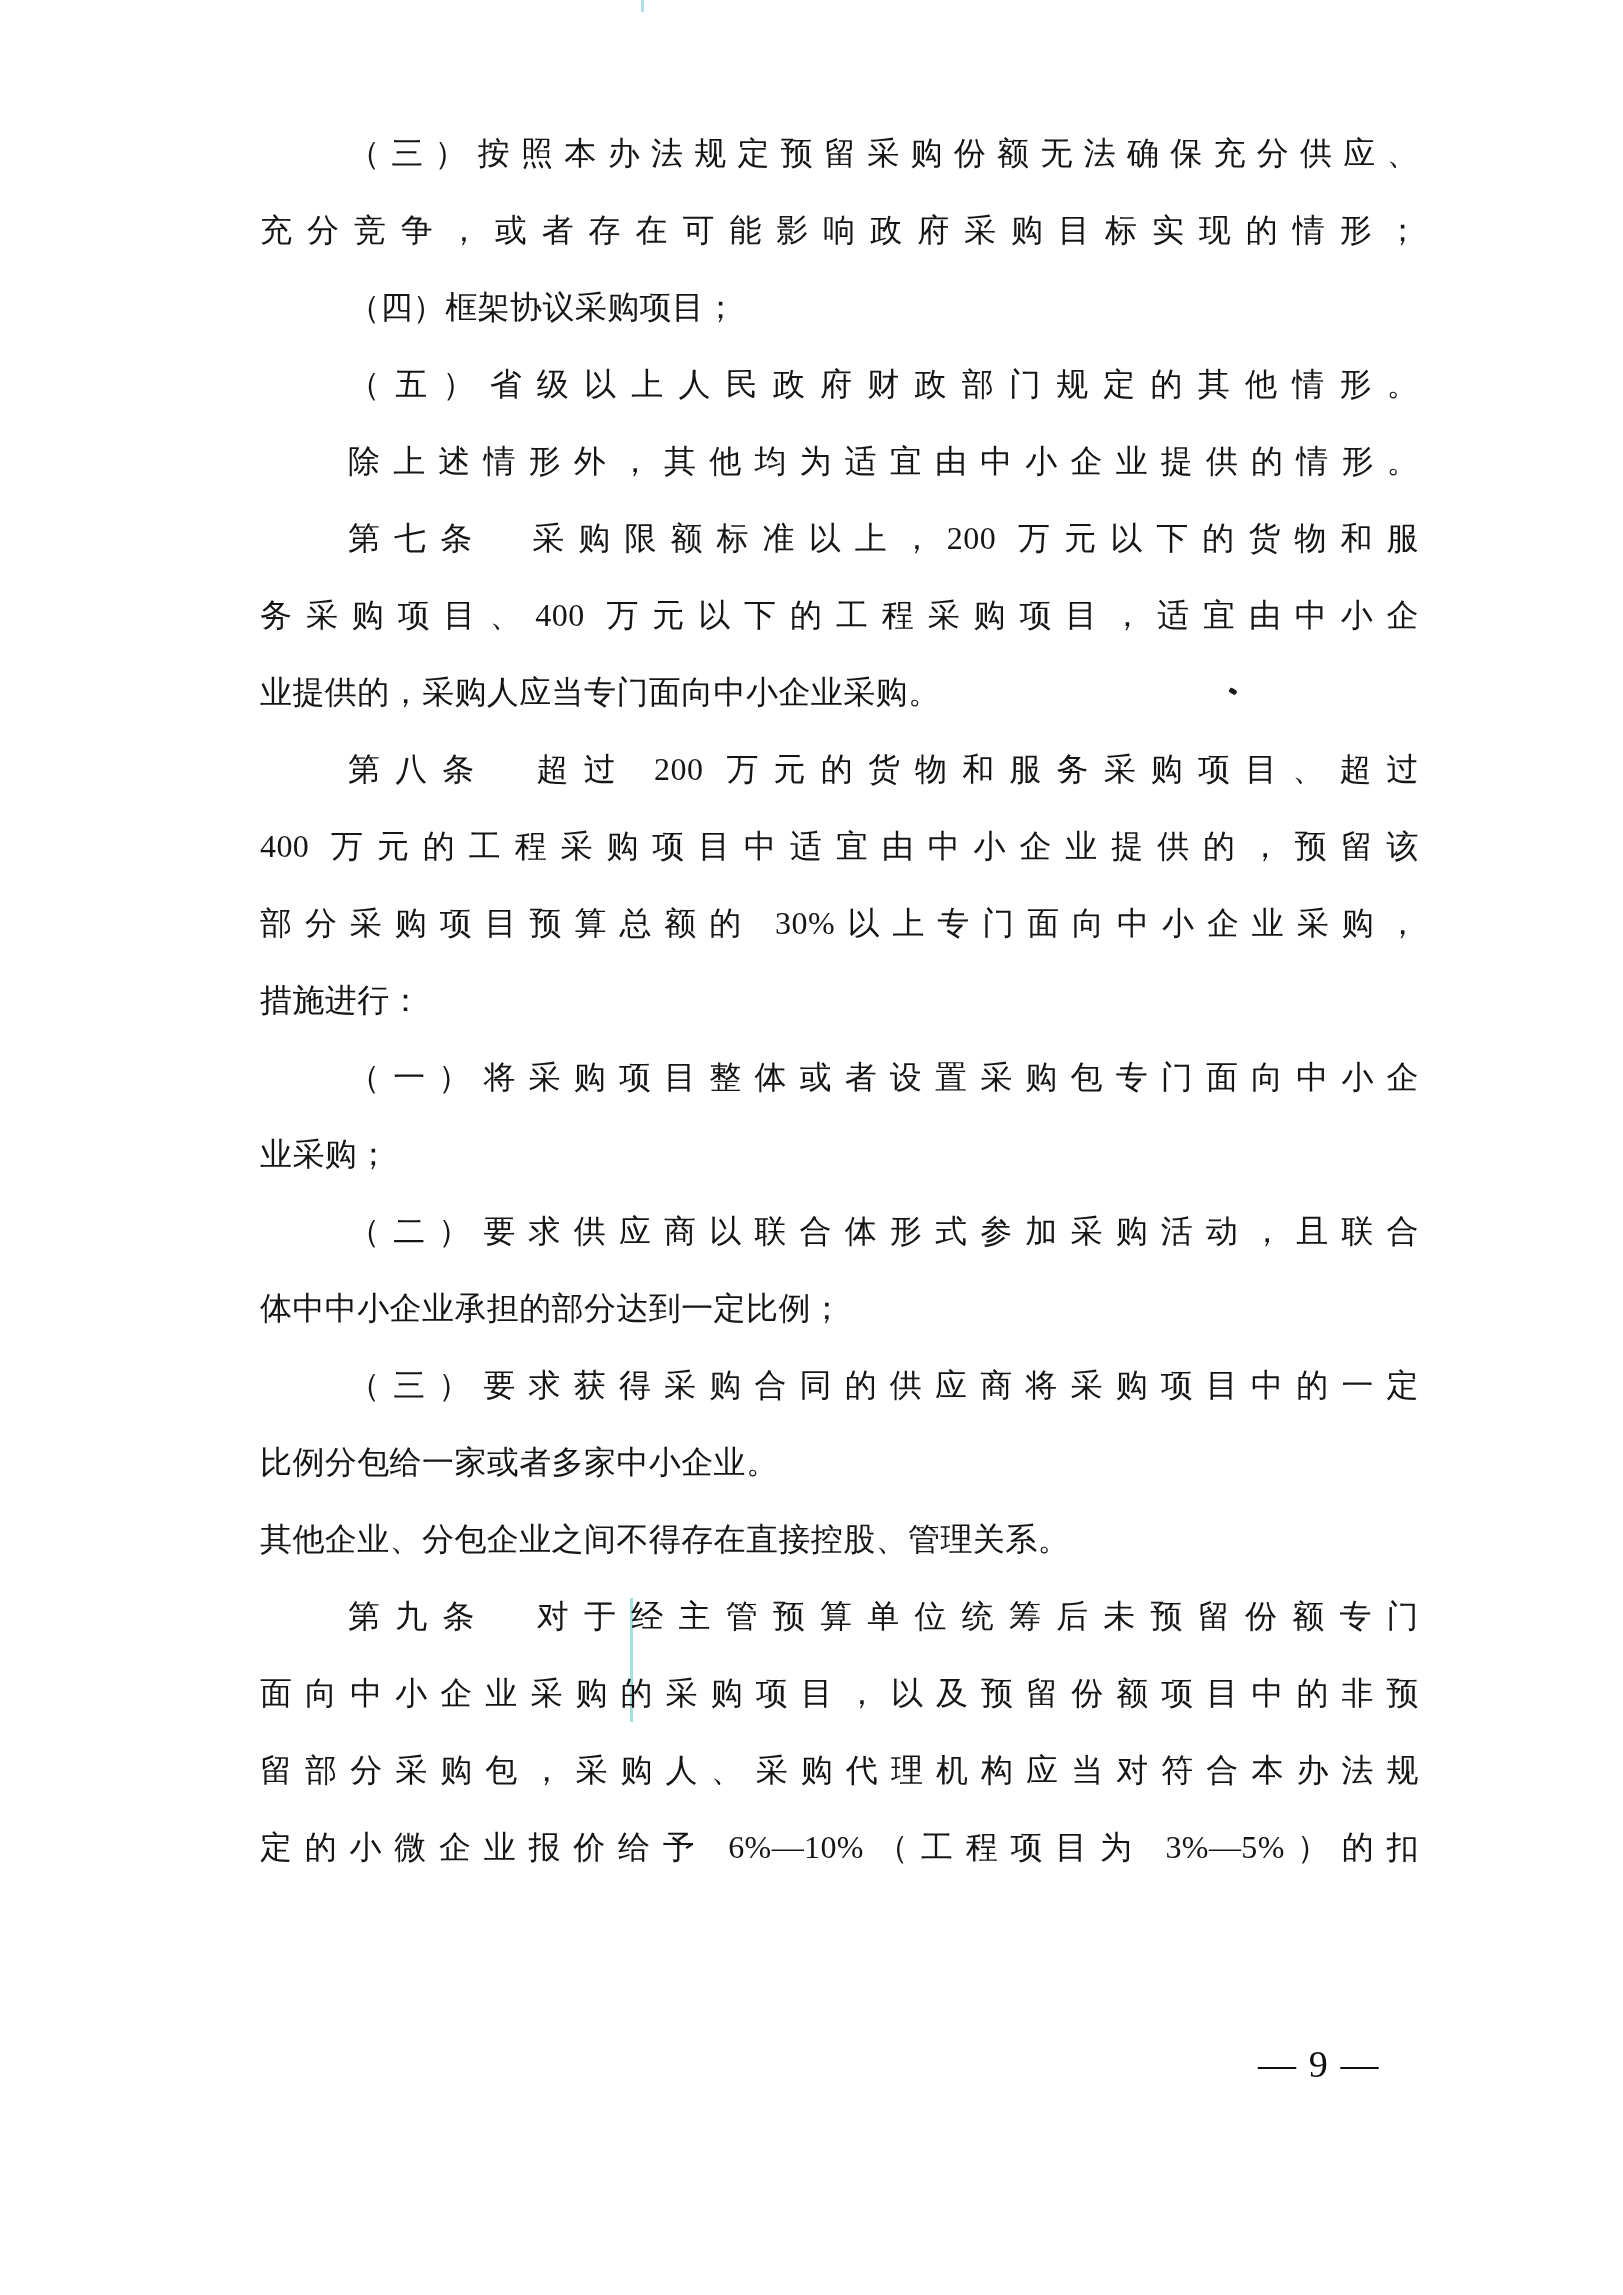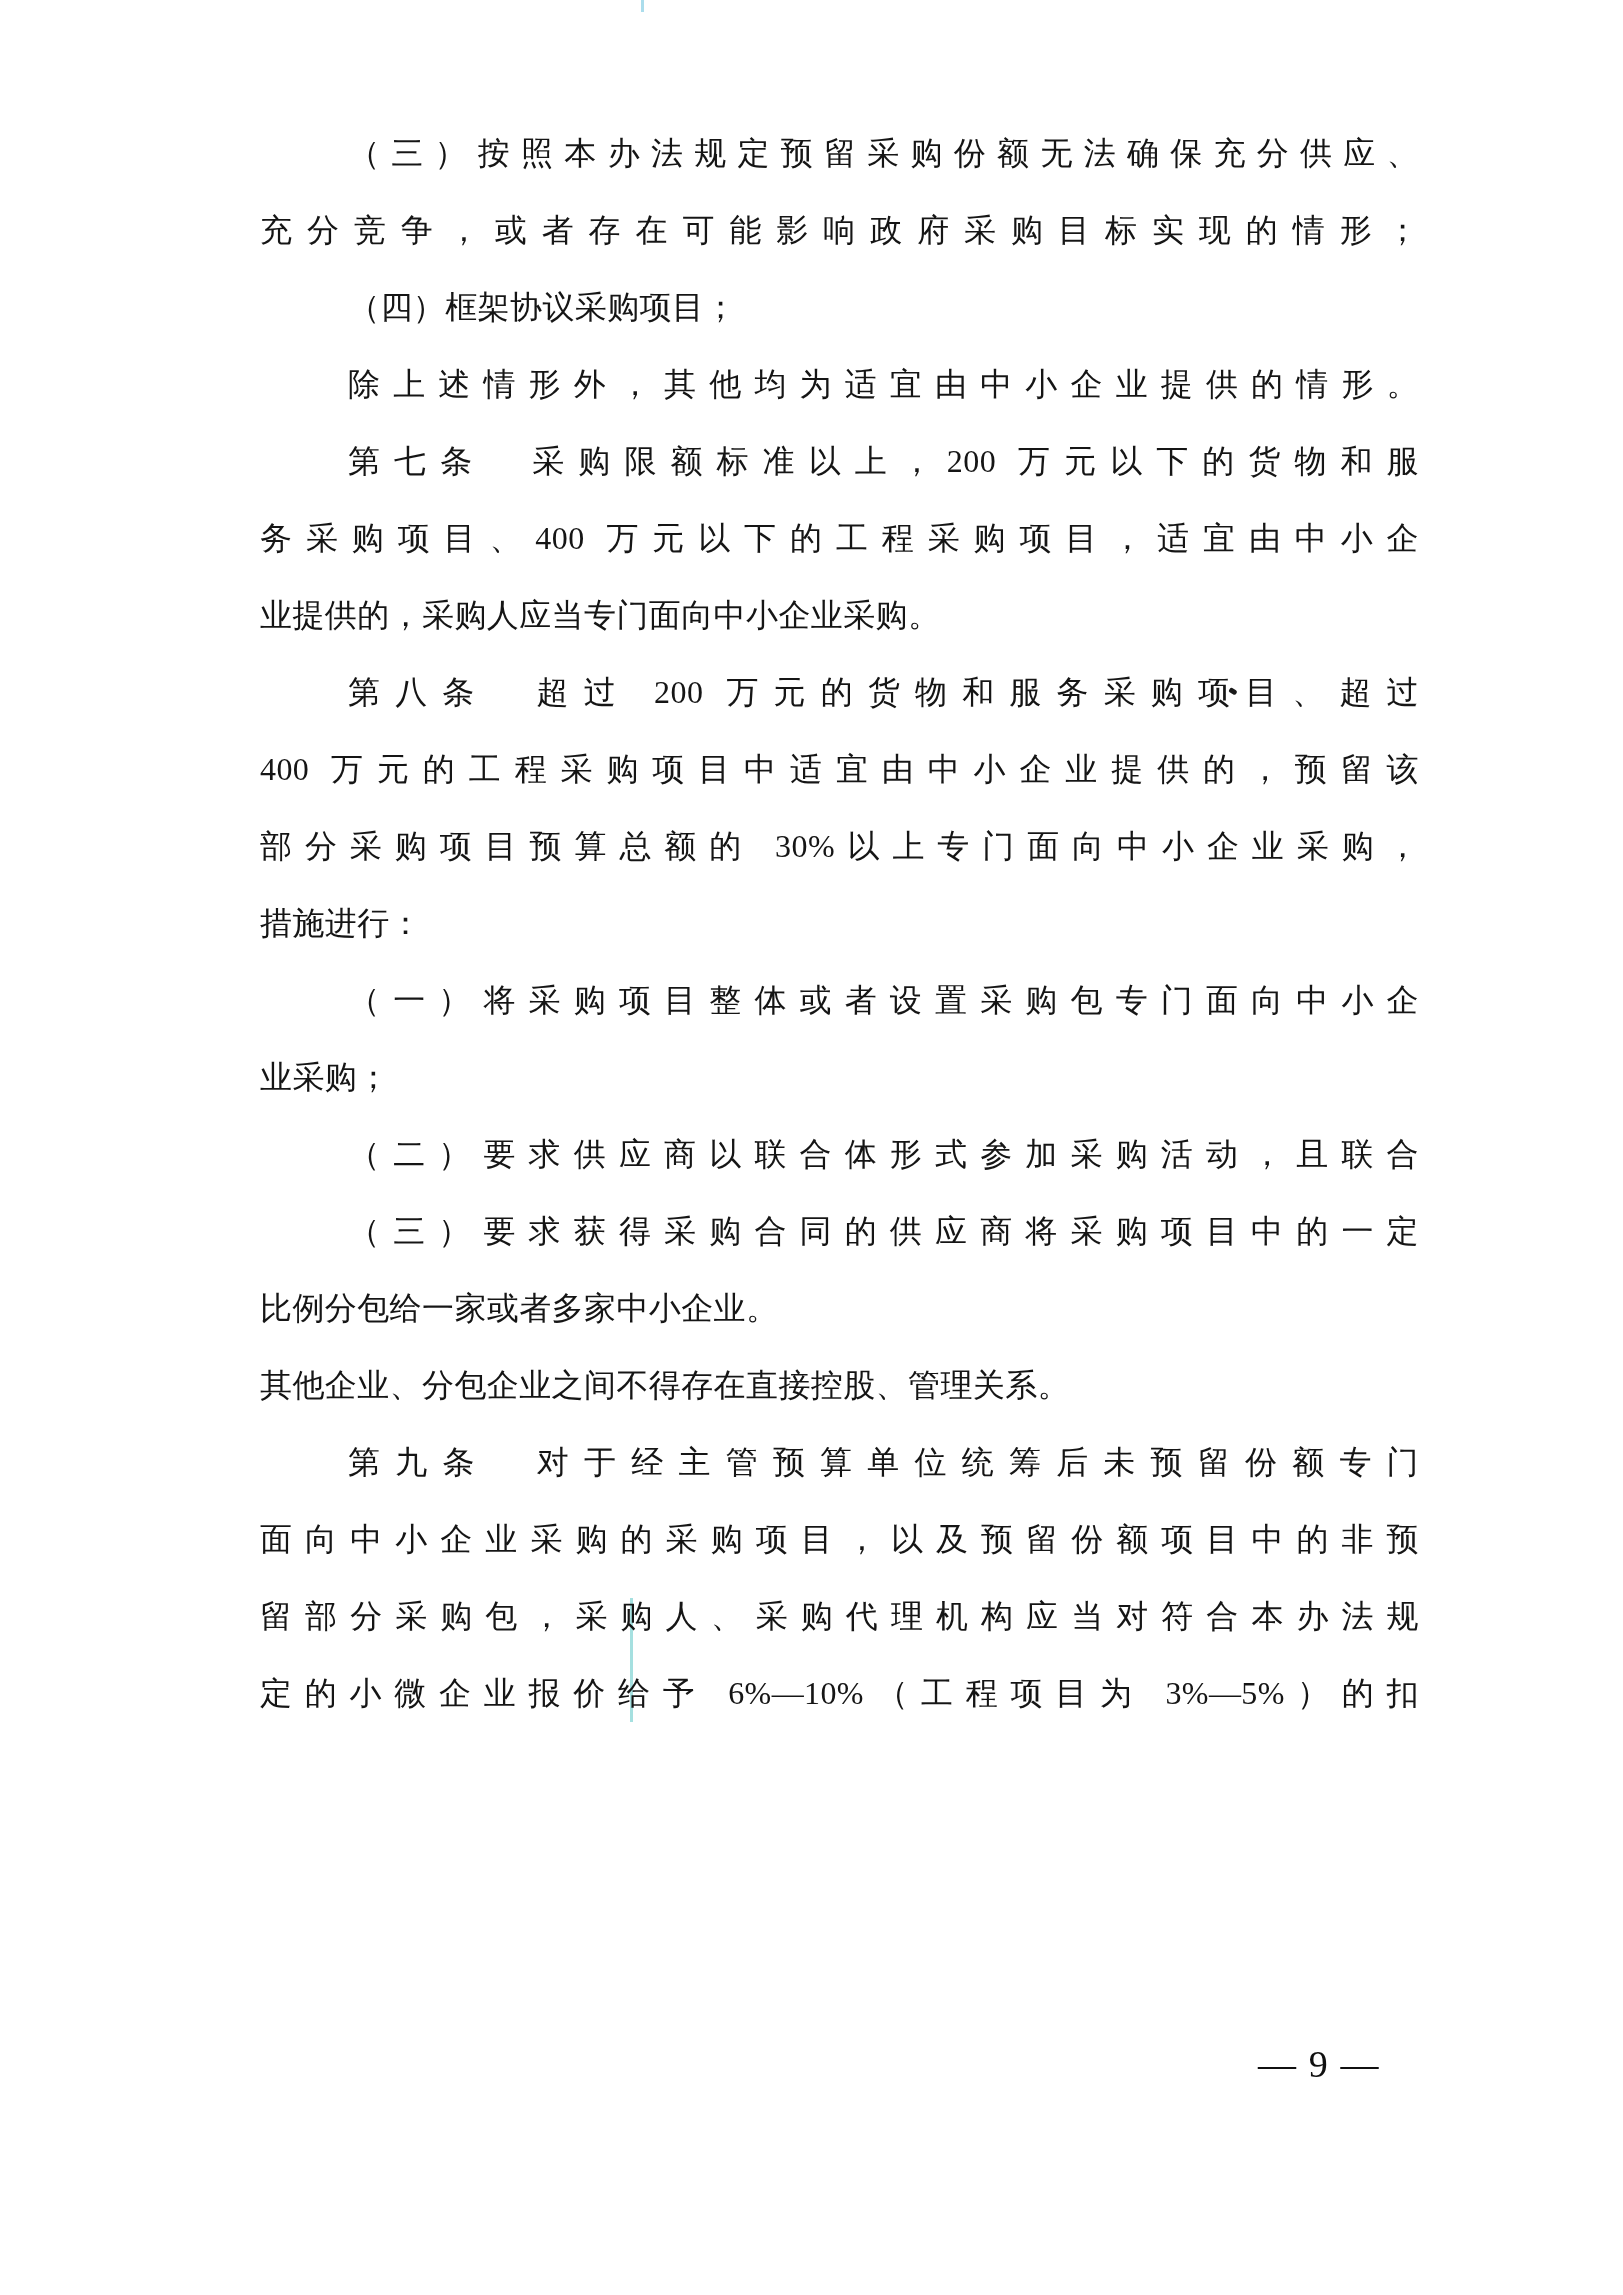--- a/index.html
+++ b/index.html
@@ -74,31 +74,33 @@
 <div class="page">
 
   <div class="artifact artifact-top-tick"></div>
   <div class="artifact artifact-cyan-line"></div>
   <div class="artifact artifact-ink-speck"></div>
 
   <div class="body-text">
     <div class="line indent fill"><span>（三）按照本办法规定预留采购份额无法确保充分供应、</span></div>
     <div class="line fill"><span>充分竞争，或者存在可能影响政府采购目标实现的情形；</span></div>
     <div class="line indent"><span>（四）框架协议采购项目；</span></div>
+    <div class="line indent fill"><span>（五）省级以上人民政府财政部门规定的其他情形。</span></div>
     <div class="line indent fill"><span>除上述情形外，其他均为适宜由中小企业提供的情形。</span></div>
     <div class="line indent fill"><span class="bold">第七条</span><span>　采购限额标准以上，200 万元以下的货物和服</span></div>
     <div class="line fill"><span>务采购项目、400 万元以下的工程采购项目，适宜由中小企</span></div>
     <div class="line"><span>业提供的，采购人应当专门面向中小企业采购。</span></div>
     <div class="line indent fill"><span class="bold">第八条</span><span>　超过 200 万元的货物和服务采购项目、超过</span></div>
     <div class="line fill"><span>400 万元的工程采购项目中适宜由中小企业提供的，预留该</span></div>
     <div class="line fill"><span>部分采购项目预算总额的 30%以上专门面向中小企业采购，</span></div>
     <div class="line"><span>措施进行：</span></div>
     <div class="line indent fill"><span>（一）将采购项目整体或者设置采购包专门面向中小企</span></div>
     <div class="line"><span>业采购；</span></div>
     <div class="line indent fill"><span>（二）要求供应商以联合体形式参加采购活动，且联合</span></div>
+    <div class="line"><span>体中中小企业承担的部分达到一定比例；</span></div>
     <div class="line indent fill"><span>（三）要求获得采购合同的供应商将采购项目中的一定</span></div>
     <div class="line"><span>比例分包给一家或者多家中小企业。</span></div>
     <div class="line"><span>其他企业、分包企业之间不得存在直接控股、管理关系。</span></div>
     <div class="line indent fill"><span class="bold">第九条</span><span>　对于经主管预算单位统筹后未预留份额专门</span></div>
     <div class="line fill"><span>面向中小企业采购的采购项目，以及预留份额项目中的非预</span></div>
     <div class="line fill"><span>留部分采购包，采购人、采购代理机构应当对符合本办法规</span></div>
     <div class="line fill"><span>定的小微企业报价给予 6%—10%（工程项目为 3%—5%）的扣</span></div>
   </div>
 
   <div class="page-number">— 9 —</div>

